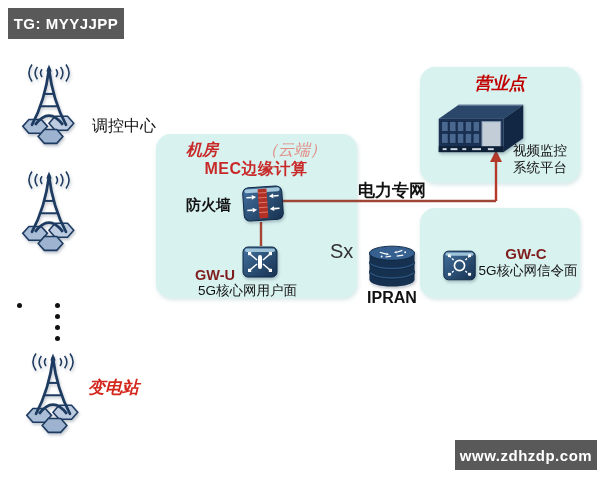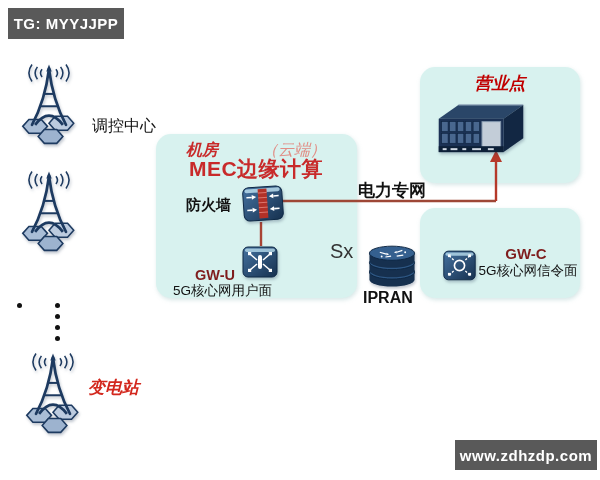--- a/index.html
+++ b/index.html
@@ -10,21 +10,21 @@
   .abs{position:absolute;}
   
   .graytag{background:#595959;color:#fff;font-weight:bold;display:flex;align-items:center;justify-content:center;letter-spacing:.5px;}
   
   .cyanbox{background:#d8f2ef;border-radius:15px;box-shadow:1px 2px 4px rgba(140,185,185,.35);z-index:1;}
   
   .t-black-bold{font-weight:bold;color:#121212;}
   .mec-title{text-align:center;z-index:3;line-height:19px;}
   .mec-t1-name{font-style:italic;font-weight:bold;color:#c82a2a;font-size:16px;}
   .mec-t1-suffix{font-style:italic;color:#e18d85;font-size:16px;margin-left:44px;}
-  .mec-t2{font-weight:bold;color:#c82a2a;font-size:21px;letter-spacing:.5px;}
+  .mec-t2{font-weight:bold;color:#c82a2a;font-size:16px;letter-spacing:.5px;}
   .biz-title{font-weight:bold;font-style:italic;color:#c00000;font-size:17px;text-align:center;z-index:3;}
   .op-title{text-align:center;z-index:3;font-size:16px;font-style:italic;}
   .op-prefix{color:#b34b44;}
   .op-main{color:#992e27;font-weight:bold;}
   .sub-label{color:#d3281e;font-weight:bold;font-style:italic;font-size:17px;z-index:3;}
   .desc{font-size:13.5px;color:#121212;z-index:3;}
   .gw-name{font-weight:bold;font-size:14.5px;color:#7f1d1d;text-align:center;z-index:3;}
   .icon{z-index:3;filter:drop-shadow(1px 2px 1.5px rgba(40,60,90,.30));}
   .dot{position:absolute;width:5px;height:5px;border-radius:50%;background:#111;z-index:3;}
   .lbl{z-index:3;white-space:nowrap;}
@@ -138,21 +138,21 @@
     </g>
     <g fill="#fff">
       <rect x="8" y="10" width="3.2" height="3.2"></rect>
         <rect x="28.8" y="10" width="3.2" height="3.2"></rect>
       <rect x="8" y="26.8" width="3.2" height="3.2"></rect>
         <rect x="28.8" y="26.8" width="3.2" height="3.2"></rect>
     </g>
   </svg>
 
   <div class="abs gw-name" style="left:194px;top:267px;width:42px;">GW-U</div>
-  <div class="abs desc" style="left:173px;top:282px;width:135px;text-align:left;">5G核心网用户面</div>
+  <div class="abs desc" style="left:162px;top:282px;width:135px;text-align:right;">5G核心网用户面</div>
 
   <div class="abs lbl" style="left:318px;top:240px;font-size:20px;color:#333;margin-left:12px;">Sx</div>
 
   <div class="abs lbl t-black-bold" style="left:358px;top:179px;font-size:17px;">电力专网</div>
 
   <svg class="abs icon" style="left:366px;top:241px;" width="52" height="47" viewBox="0 0 54 50">
     <path d="M3,33 v8 a24,7.5 0 0 0 48,0 v-8" fill="#16304f"></path>
     <ellipse cx="27" cy="33" rx="24" ry="7.5" fill="#2e5784" stroke="#0c2440"></ellipse>
     <path d="M3,23 v8 a24,7.5 0 0 0 48,0 v-8" fill="#16304f"></path>
     <ellipse cx="27" cy="23" rx="24" ry="7.5" fill="#2e5784" stroke="#0c2440"></ellipse>
@@ -162,21 +162,21 @@
       <line x1="14" y1="12" x2="21" y2="14"></line>
         <polygon points="21,12.6 21,15.4 24,14" stroke="none"></polygon>
       <line x1="38" y1="10" x2="32" y2="12"></line>
         <polygon points="32,10.6 32,13.4 29,12" stroke="none"></polygon>
       <line x1="20" y1="17" x2="26" y2="16"></line>
         <line x1="32" y1="16" x2="39" y2="15"></line>
       <circle cx="16" cy="16.5" r="1" stroke="none"></circle>
         <circle cx="41" cy="12" r="1" stroke="none"></circle>
     </g>
   </svg>
-  <div class="abs lbl t-black-bold" style="left:363px;top:289px;width:58px;font-size:16px;">IPRAN</div>
+  <div class="abs lbl t-black-bold" style="left:363px;top:289px;width:58px;text-align:center;font-size:16px;">IPRAN</div>
 
   <div class="abs biz-title" style="left:430px;top:72px;width:140px;">营业点</div>
 
   <svg class="abs icon" style="left:438px;top:101px;" width="86" height="57" viewBox="0 0 86 58">
     <polygon points="0,18 66,18 86,4 20,4" fill="#2a4668"></polygon>
     <line x1="20" y1="4" x2="86" y2="4" stroke="#8fa5ba" stroke-width="1.4"></line>
     <polygon points="66,18 86,4 86,38 66,52" fill="#122743"></polygon>
     <rect x="0" y="18" width="66" height="34" fill="#1b3154"></rect>
     <g fill="#49678f" stroke="#0e2440" stroke-width="0.6">
       <rect x="3" y="21" width="6.5" height="10"></rect>
@@ -193,20 +193,24 @@
     <rect x="44" y="21" width="19" height="26" fill="#c3cdd8" stroke="#8599af"></rect>
     <rect x="0" y="46" width="66" height="6" fill="#0d2038"></rect>
     <g fill="#cfd8e2">
       <rect x="4" y="48" width="4" height="2"></rect>
         <rect x="12" y="48" width="7" height="2"></rect>
       <rect x="24" y="48" width="4" height="2"></rect>
         <rect x="34" y="48" width="9" height="2"></rect>
       <rect x="50" y="48" width="6" height="2"></rect>
     </g>
   </svg>
+  <div class="abs desc" style="left:513px;top:142px;line-height:17px;">
+    <div>视频监控</div>
+    <div>系统平台</div>
+  </div>
 
 
   <svg class="abs icon" style="left:441px;top:245px;" width="37" height="40" viewBox="0 0 40 42">
     <rect x="3" y="6" width="34" height="31" rx="5" fill="url(#dev-g)" stroke="#0f2a47"></rect>
     <rect x="5" y="7.5" width="30" height="3.5" rx="1.75" fill="#b8dcec" opacity="0.8"></rect>
     <circle cx="20" cy="21.5" r="5.5" stroke="#fff" stroke-width="1.8" fill="none"></circle>
     <g stroke="#fff" stroke-width="1.4" stroke-dasharray="2.5 1.6">
       <line x1="9" y1="11" x2="14" y2="16"></line>
         <line x1="31" y1="11" x2="26" y2="16"></line>
       <line x1="9" y1="32" x2="14" y2="27"></line>

